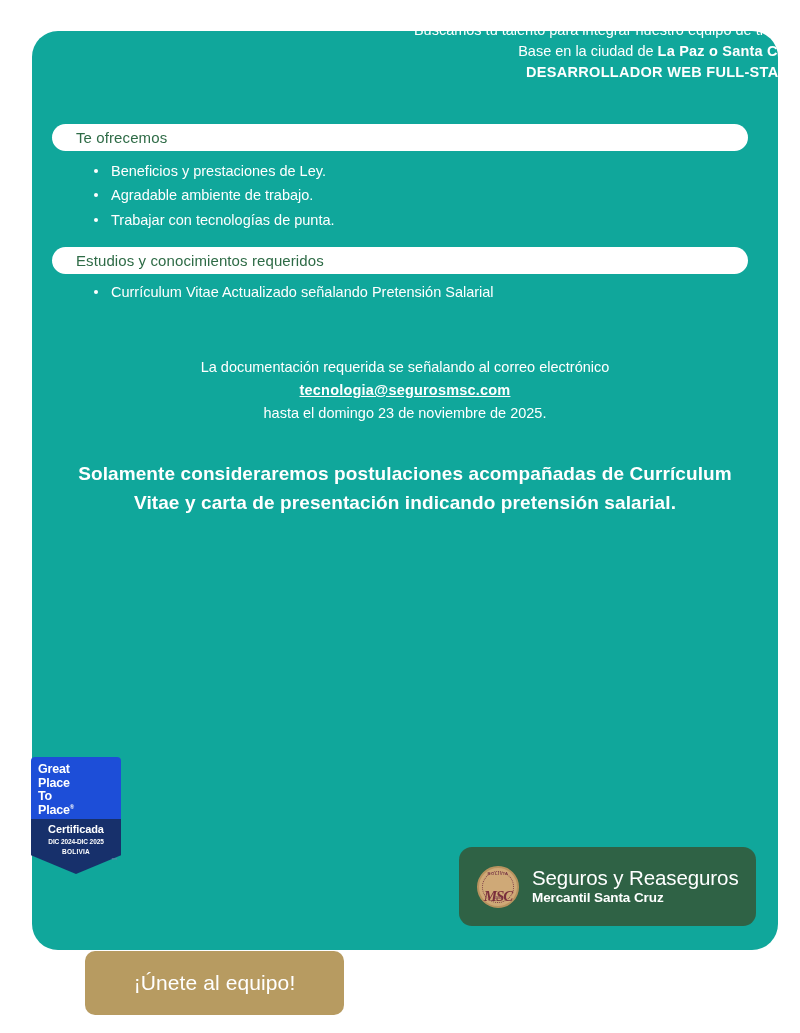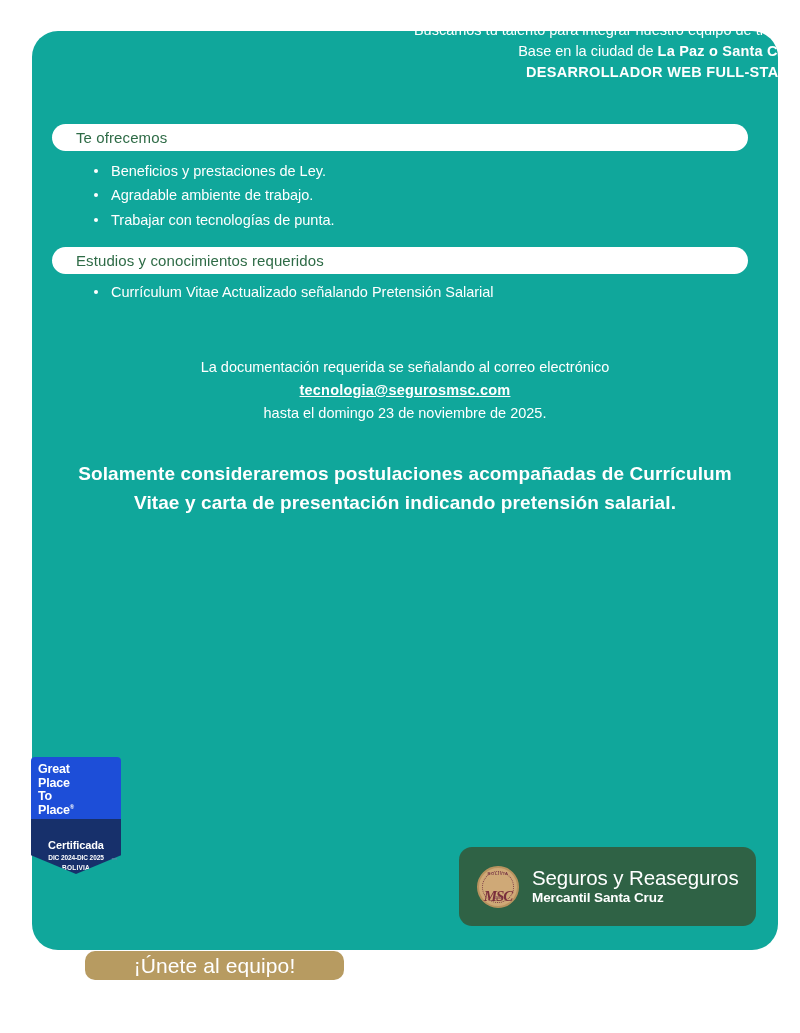--- a/index.html
+++ b/index.html
@@ -73,21 +73,21 @@
   }
   .gptw-top div {
     color:#ffffff; font-size:12.5px; font-weight:700;
     line-height:1.08; letter-spacing:-.2px;
   }
   .gptw-reg { font-size:6px; vertical-align:super; font-weight:700; }
   .gptw-bot {
     position:absolute; left:0; top:62px; width:90px; height:55px;
     background:#17306b;
     clip-path:polygon(0 0, 100% 0, 100% 66%, 50% 100%, 0 66%);
-    text-align:center; padding-top:20px;
+    text-align:center; padding-top:4px;
   }
   .gptw-cert { color:#ffffff; font-size:11px; font-weight:700; letter-spacing:-.1px; }
   .gptw-date { color:#ffffff; font-size:6.5px; font-weight:700; margin-top:3px; letter-spacing:-.1px; }
   .gptw-country { color:#ffffff; font-size:6.5px; font-weight:700; margin-top:3px; letter-spacing:.2px; }
   .gptw-tm {
     position:absolute; right:4px; top:100px;
     color:#6d7fae; font-size:6px; font-weight:700;
   }
 
   
@@ -124,21 +124,21 @@
     text-align:center; color:#7a3b47;
     font-size:3.6px; font-weight:700;
   }
   .logotext { margin-left:13px; }
   .logo-l1 { color:#ffffff; font-size:20.5px; font-weight:400; line-height:1.12; letter-spacing:-.1px; }
   .logo-l2 { color:#ffffff; font-size:13.5px; font-weight:700; line-height:1.2; letter-spacing:-.1px; }
 
   
   .cta {
     position:absolute; left:85px; top:951px;
-    width:259px; height:29px;
+    width:259px; height:64px;
     background:#b79b61; border-radius:10px;
     display:flex; align-items:center; justify-content:center;
   }
   .cta-label {
     color:#ffffff; font-size:21px; font-weight:400; letter-spacing:.1px;
   }
 </style>
 </head>
 <body>
 

